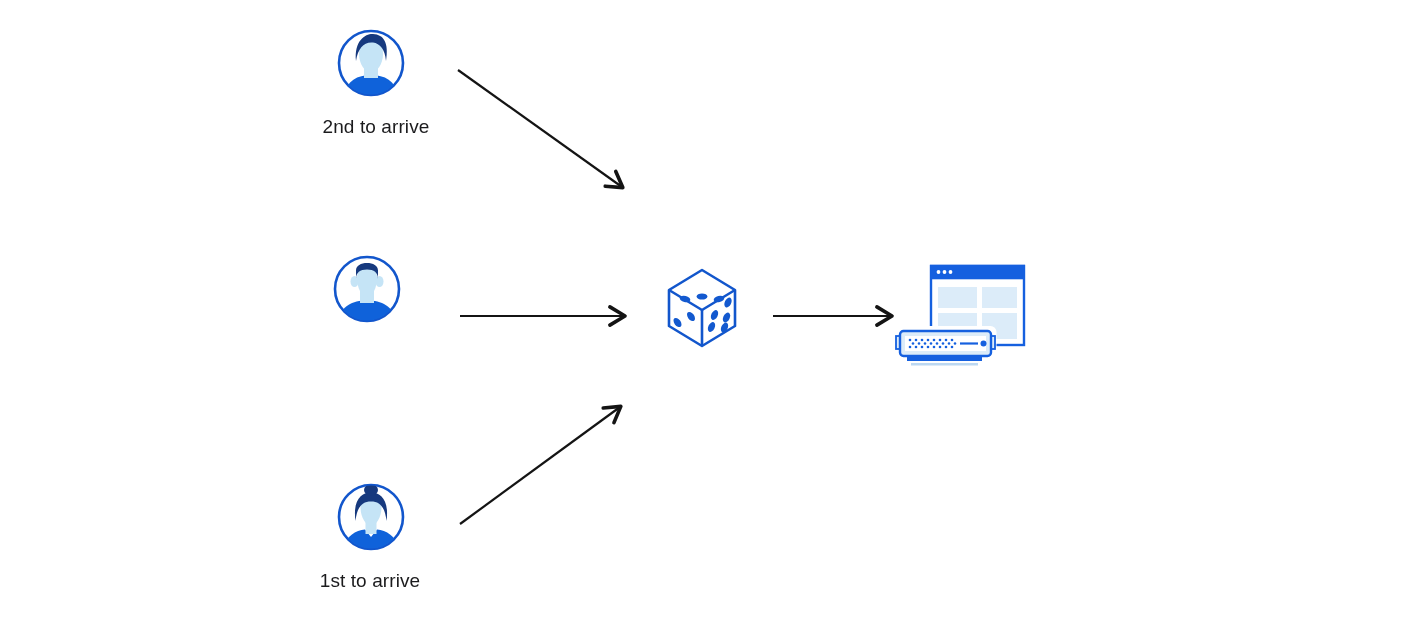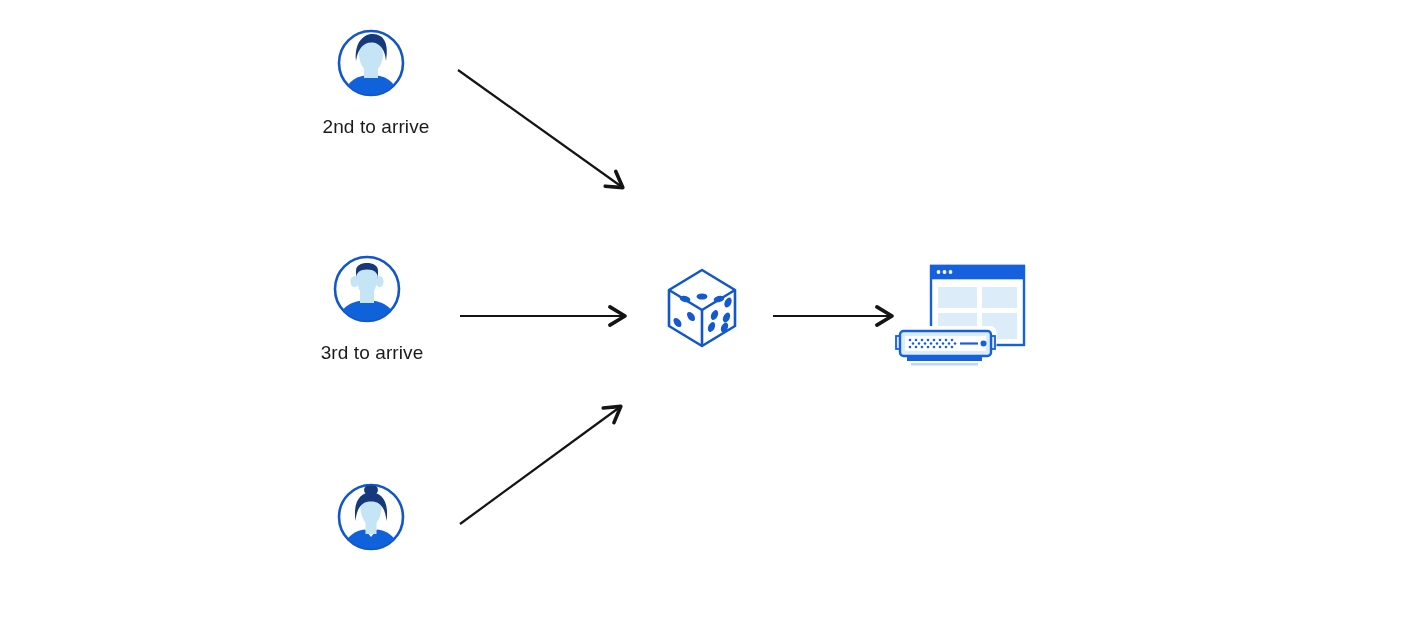--- a/index.html
+++ b/index.html
@@ -77,39 +77,39 @@
       <g clip-path="url(#clipB)">
         <path d="M6,72 C8,54 20,47.5 36,47.5 C52,47.5 64,54 66,72 Z" fill="#0f62da"></path>
         <path d="M29,33 L29,50 L43,50 L43,33 Z" fill="#c5e4f6"></path>
         <ellipse cx="23.5" cy="28.5" rx="4" ry="5.5" fill="#c5e4f6"></ellipse>
         <ellipse cx="48.5" cy="28.5" rx="4" ry="5.5" fill="#c5e4f6"></ellipse>
         <path d="M26,25 C26,15.5 30.5,11.5 36,11.5 C41.5,11.5 46,15.5 46,25 C46,35 41.5,43.5 36,43.5 C30.5,43.5 26,35 26,25 Z" fill="#c5e4f6"></path>
         <path d="M25,26 L25,17.5 C25,12.5 30,10 36,10 C42,10 47,12.5 47,17.5 L47,26 C47,19.5 43,16.5 36,16.5 C29,16.5 25,19.5 25,26 Z" fill="#16397e"></path>
       </g>
     </svg>
   </div>
-  <div class="node-label" style="left:284px; top:342px;">3rd to arrive</div>
 
   <div class="abs" style="left:335px; top:481px;">
     <svg width="72" height="72" viewBox="0 0 72 72">
       <defs>
           <clipPath id="clipC">
             <circle cx="36" cy="36" r="31.6"></circle>
           </clipPath>
         </defs>
       <circle cx="36" cy="36" r="32" fill="#ffffff" stroke="#1256cc" stroke-width="2.6"></circle>
       <g clip-path="url(#clipC)">
         <path d="M7,72 C9,56 20,49.5 30,48.5 L36,56 L42,48.5 C52,49.5 63,56 65,72 Z" fill="#0f62da"></path>
         <path d="M30.5,36 L30.5,53 L41.5,53 L41.5,36 Z" fill="#c5e4f6"></path>
         <path d="M25.5,26 C25.5,16.5 30,12.5 36,12.5 C42,12.5 46.5,16.5 46.5,26 C46.5,36 41.5,44.5 36,44.5 C30.5,44.5 25.5,36 25.5,26 Z" fill="#c5e4f6"></path>
         <path d="M20.5,40 C17.5,18 27,11.5 36,11.5 C45,11.5 54.5,18 51.5,40 C50,26 45,20.5 36,20.5 C27,20.5 22,26 20.5,40 Z" fill="#16397e"></path>
         <ellipse cx="36" cy="9" rx="7" ry="5.8" fill="#16397e"></ellipse>
       </g>
     </svg>
   </div>
+  <div class="node-label" style="left:282px; top:570px;">1st to arrive</div>
 
   <div class="abs" style="left:658px; top:260px;">
     <svg width="88" height="92" viewBox="0 0 88 92">
       <g stroke="#1256cc" stroke-width="2.6" stroke-linejoin="round" fill="#ffffff">
         <path d="M44,10 L77,30 L77,66 L44,86 L11,66 L11,30 Z"></path>
         <path d="M11,30 L44,50 L77,30" fill="none"></path>
         <path d="M44,50 L44,86" fill="none"></path>
       </g>
       <g fill="#1359cf">
 

